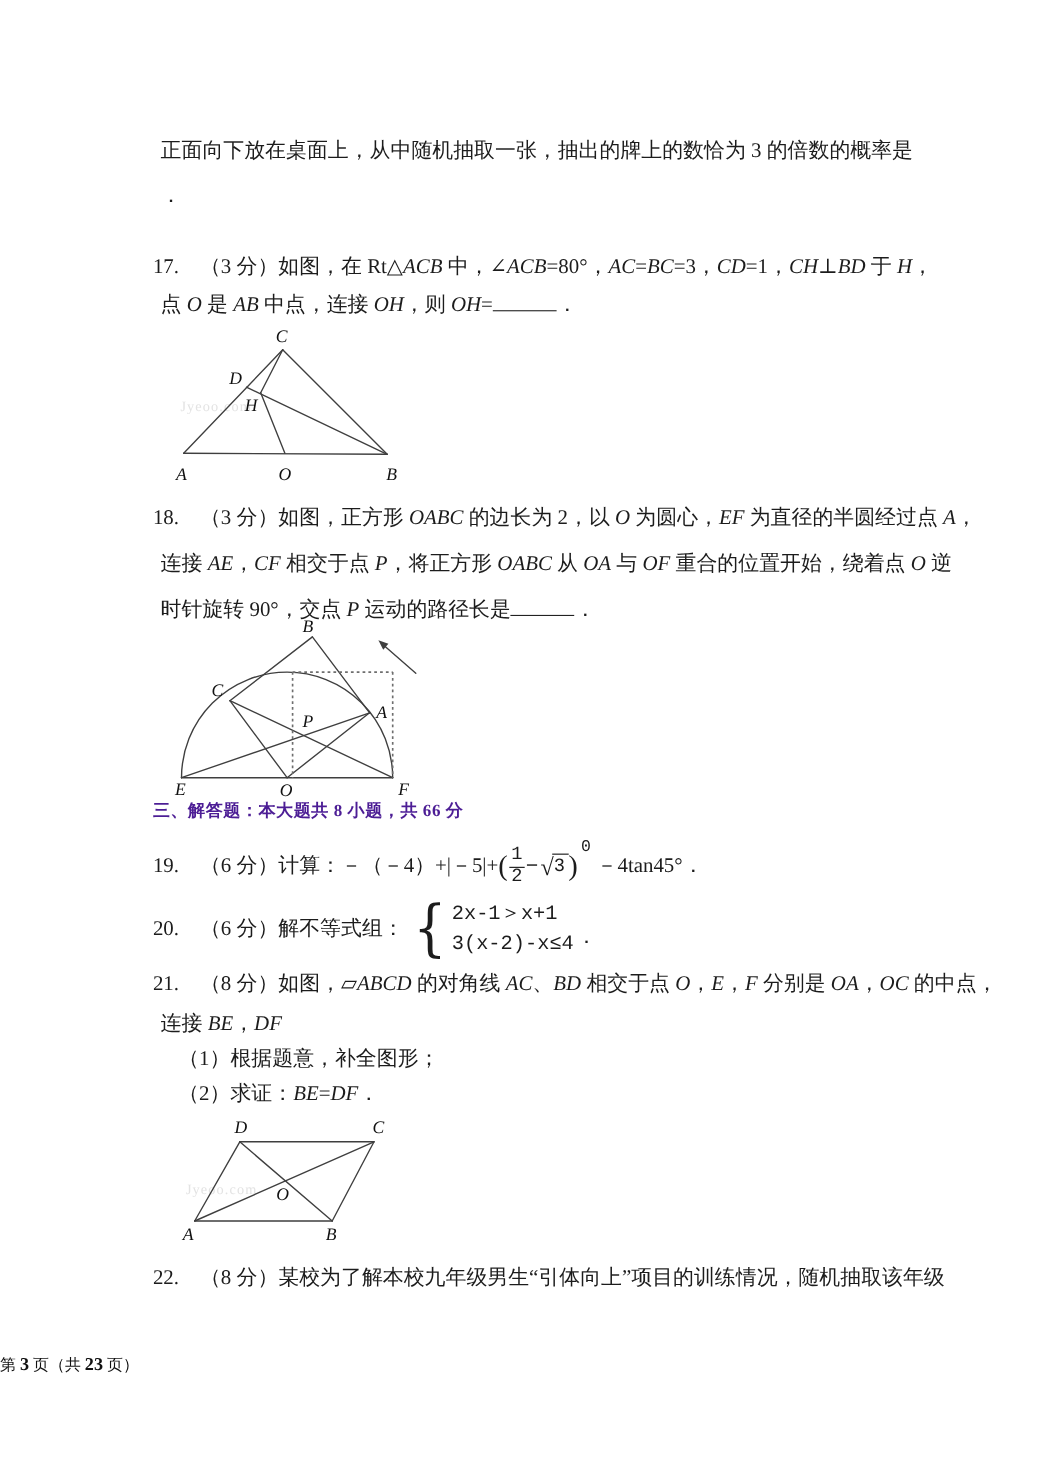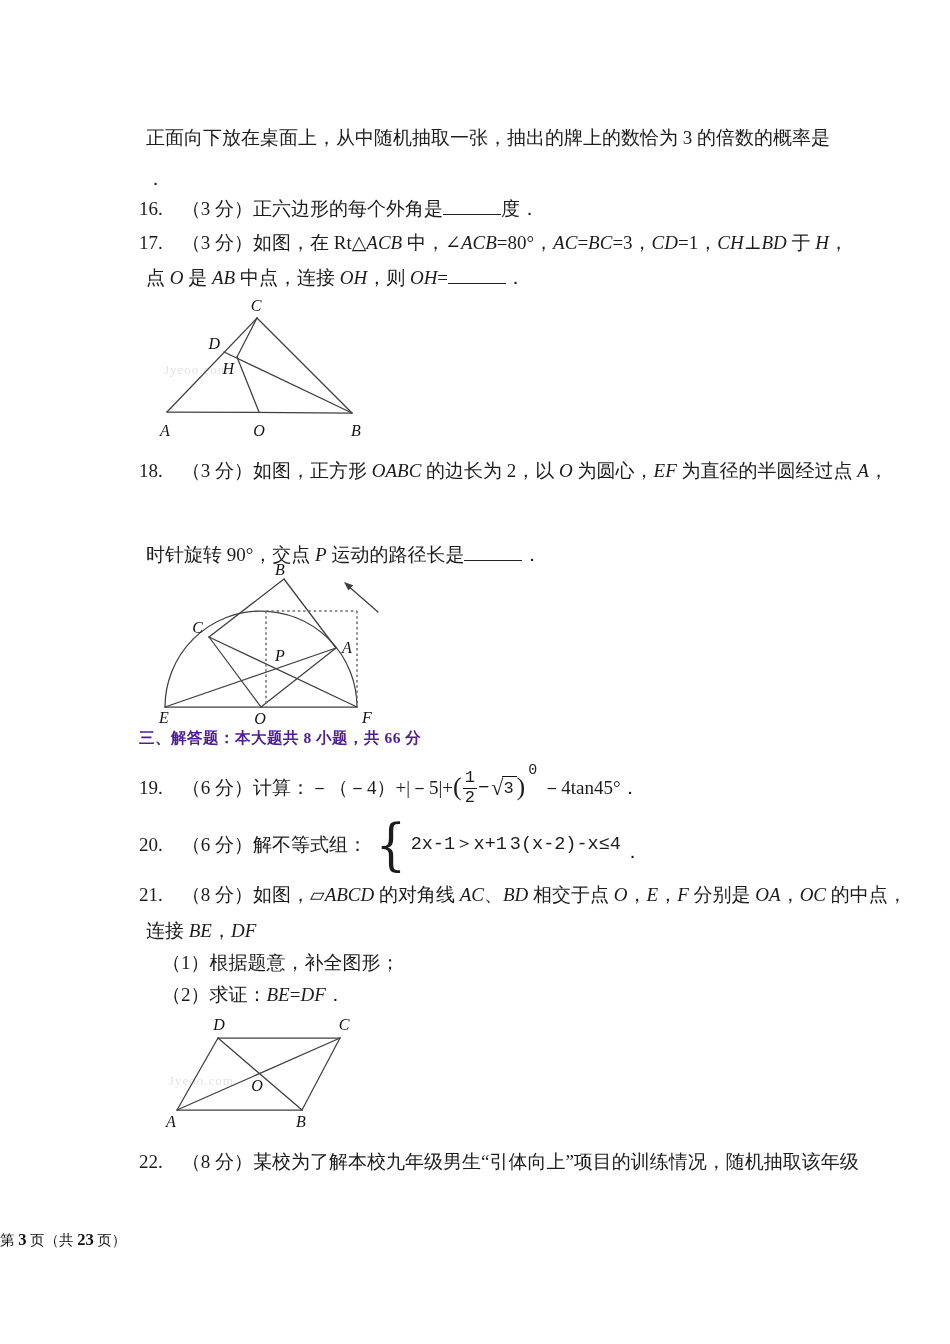--- a/index.html
+++ b/index.html
@@ -15,41 +15,40 @@
         font-family:"Liberation Mono","DejaVu Sans Mono",monospace;
         font-size:17px;line-height:1.1;margin:0 1px;}
   .frac .den{border-top:1.6px solid #111;padding:0 2px;}
   .frac .num{padding:0 2px;}
   .bigparen{font-size:26px;line-height:1;position:relative;top:-1px;font-weight:400;}
   .sqrt-sign{font-size:22px;line-height:1;position:relative;top:0px;margin-left:2px;}
   .rad{border-top:1.7px solid #111;margin-left:-1px;padding:1px 3px 0 1px;font-size:17px;}
   .sup0{font-size:15px;position:relative;top:-17px;margin:0 5px 0 3px;}
   .brace{font-size:56px;line-height:0.9;font-family:"DejaVu Serif",serif;
          font-weight:400;margin:0 2px 0 6px;transform:scaleX(0.85);}
-  .sysrows{display:flex;flex-direction:row;gap:3px;font-size:18.5px;line-height:1.3;}
+  .sysrows{display:flex;flex-direction:column;gap:3px;font-size:18.5px;line-height:1.3;}
   .p20{align-self:center;margin-top:14px;margin-left:2px;}
   .footer{position:absolute;top:1230px;left:0;width:804px;
           font-size:14.5px;color:#111;}
   .footer b{font-size:16.5px;}
   svg{position:absolute;overflow:visible;}
   svg .edge{stroke:#3f3f3f;stroke-width:1.25;fill:none;stroke-linecap:round;}
   svg .dotted{stroke:#6e6e6e;stroke-width:1.5;fill:none;stroke-dasharray:2.5 2.8;}
   svg text{font-family:"Liberation Serif","DejaVu Serif",serif;font-style:italic;
            font-size:16px;fill:#111;}
   svg .wm{font-style:normal;font-size:13px;fill:#e3e3e3;letter-spacing:1px;}
 </style>
 </head>
 <body>
 
 <div class="page">
 
   <div class="line" style="top:127px;left:146px">正面向下放在桌面上，从中随机抽取一张，抽出的牌上的数恰为 3 的倍数的概率是</div>
   <div class="line" style="top:168px;left:146px">．</div>
 
-  <div class="line" style="top:198px;left:139px"><span>16.　（3 分）正六边形的每个外角是</span><span class="blank"></span><span>度．</span></div>
 
   <div class="line" style="top:232px;left:139px"><span>17.　（3 分）如图，在 Rt△</span><i>ACB</i><span> 中，∠</span><i>ACB</i><span>=80°，</span><i>AC</i><span>=</span><i>BC</i><span>=3，</span><i>CD</i><span>=1，</span><i>CH</i><span>⊥</span><i>BD</i><span> 于 </span><i>H</i><span>，</span></div>
   <div class="line" style="top:267px;left:146px"><span><span>点 </span><i>O</i><span> 是 </span><i>AB</i><span> 中点，连接 </span><i>OH</i><span>，则 </span><i>OH</i><span>=</span></span><span class="blank"></span><span>．</span></div>
 
   <svg style="left:150px;top:294px" width="230" height="148" viewBox="0 0 230 148">
     <text class="wm" x="14" y="80">Jyeoo.com</text>
     <line class="edge" x1="17" y1="118" x2="202" y2="119"></line>
     <line class="edge" x1="17" y1="118" x2="107" y2="24"></line>
     <line class="edge" x1="107" y1="24" x2="202" y2="119"></line>
     <line class="edge" x1="74" y1="58" x2="202" y2="119"></line>
@@ -57,20 +56,21 @@
     <line class="edge" x1="87" y1="63" x2="109" y2="118"></line>
     <text x="106" y="17" text-anchor="middle">C</text>
     <text x="70" y="55" text-anchor="end">D</text>
     <text x="84" y="80" text-anchor="end">H</text>
     <text x="15" y="142" text-anchor="middle">A</text>
     <text x="109" y="142" text-anchor="middle">O</text>
     <text x="206" y="142" text-anchor="middle">B</text>
   </svg>
 
   <div class="line" style="top:460px;left:139px"><span>18.　（3 分）如图，正方形 </span><i>OABC</i><span> 的边长为 2，以 </span><i>O</i><span> 为圆心，</span><i>EF</i><span> 为直径的半圆经过点 </span><i>A</i><span>，</span></div>
+  <div class="line" style="top:502px;left:146px"><span>连接 </span><i>AE</i><span>，</span><i>CF</i><span> 相交于点 </span><i>P</i><span>，将正方形 </span><i>OABC</i><span> 从 </span><i>OA</i><span> 与 </span><i>OF</i><span> 重合的位置开始，绕着点 </span><i>O</i><span> 逆</span></div>
   <div class="line" style="top:544px;left:146px"><span><span>时针旋转 90°，交点 </span><i>P</i><span> 运动的路径长是</span></span><span class="blank"></span><span>．</span></div>
 
   <svg style="left:140px;top:563px" width="265" height="166" viewBox="0 0 265 166">
     <line class="edge" x1="25" y1="144" x2="217" y2="144"></line>
     <path class="edge" d="M 25 144 A 96 96 0 0 1 217 144"></path>
     <line class="edge" x1="121" y1="144" x2="196" y2="85"></line>
     <line class="edge" x1="196" y1="85" x2="144" y2="16"></line>
     <line class="edge" x1="144" y1="16" x2="69" y2="74"></line>
     <line class="edge" x1="69" y1="74" x2="121" y2="144"></line>
     <line class="edge" x1="25" y1="144" x2="196" y2="85"></line>

